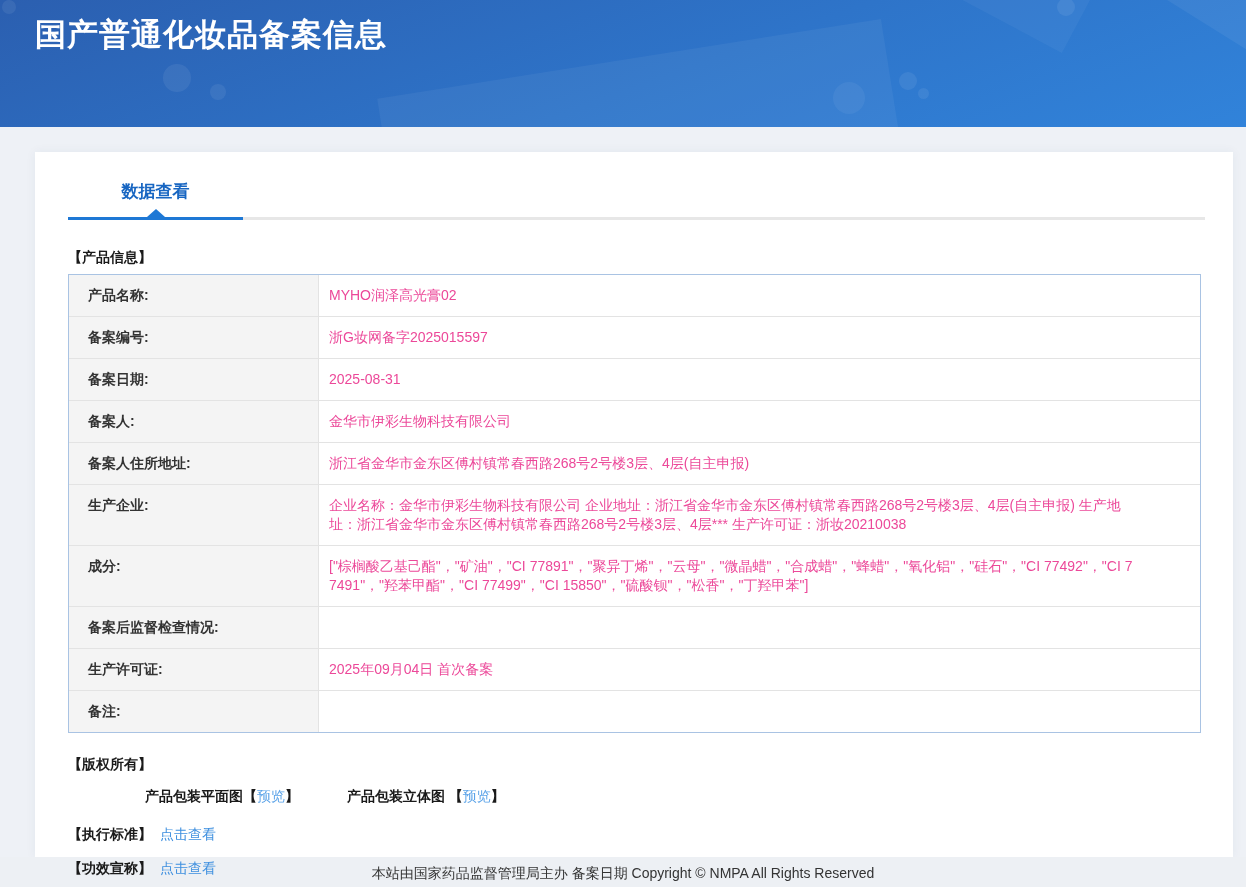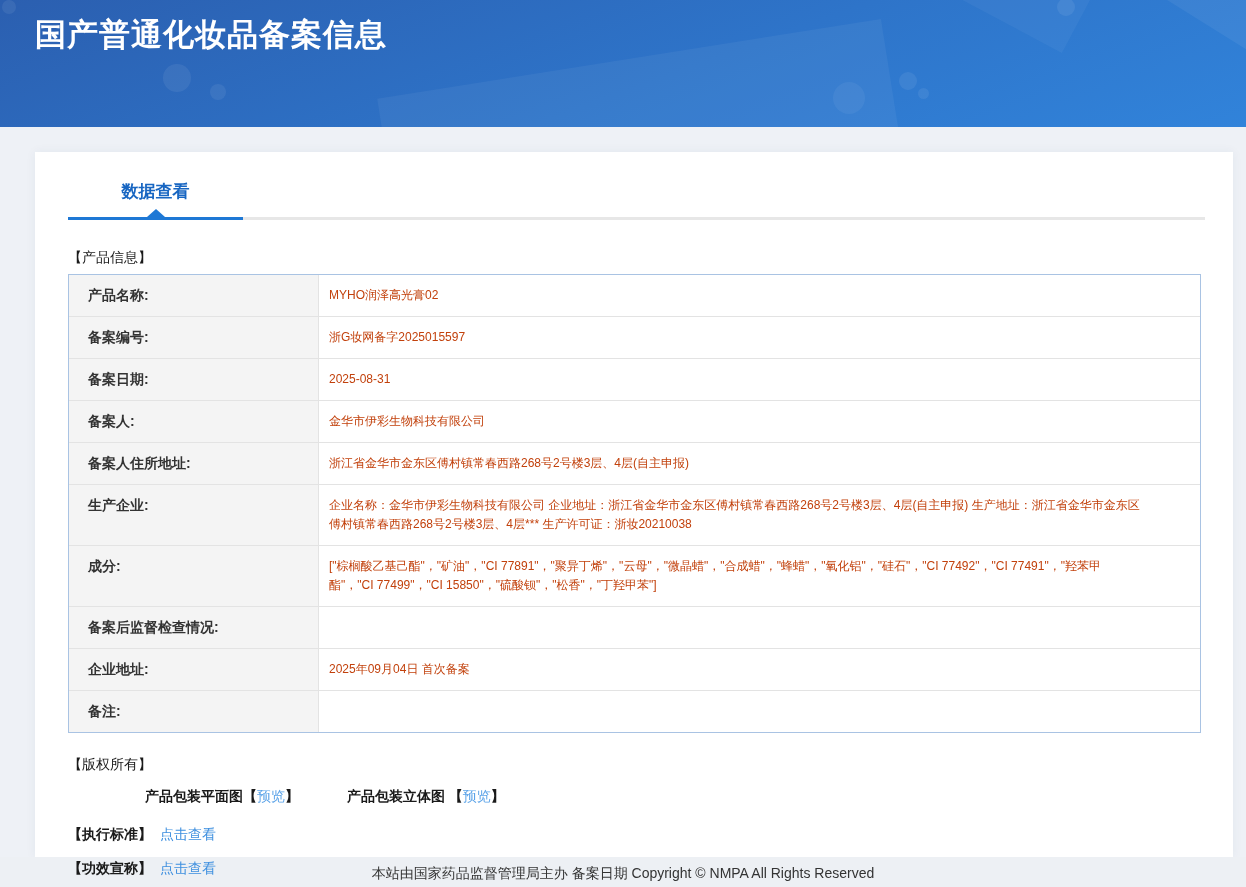--- a/index.html
+++ b/index.html
@@ -69,40 +69,40 @@
     background: #1e78d5;
   }
   .tab-line .active-bar::after {
     content: ""; position: absolute; left: 50%; margin-left: -9px; top: -8px;
     border-left: 9px solid transparent; border-right: 9px solid transparent;
     border-bottom: 8px solid #1e78d5;
   }
 
   
   .section-title {
-    font-size: 14px; font-weight: 400; color: #1a1a1a;
+    font-size: 14px; font-weight: 700; color: #1a1a1a;
     margin-top: 29px;
   }
 
   
   .info-table {
     margin-top: 7px; width: 1133px;
     border: 1px solid #a9c3e3;
   }
   .info-row { display: flex; border-bottom: 1px solid #e3e3e3; }
   .info-row:last-child { border-bottom: none; }
   .cell-label {
     flex: 0 0 250px; background: #f4f4f4;
     border-right: 1px solid #e3e3e3;
     font-size: 14px; font-weight: 700; color: #333;
     padding: 11px 10px 11px 19px; line-height: 19px;
   }
   .cell-value {
     flex: 1 1 auto;
-    font-size: 12px; color: #c2410c;
+    font-size: 14px; color: #ec4899;
     padding: 11px 60px 11px 10px; line-height: 19px;
     word-break: break-all;
   }
 
   
   .pack-row { margin-top: 14px; padding-left: 77px; font-size: 14px; }
   .pack-item { display: inline-block; }
   .pack-item + .pack-item { margin-left: 44px; }
   .pack-label { font-weight: 700; color: #1a1a1a; }
   .bracket { font-weight: 700; color: #1a1a1a; }
@@ -174,21 +174,21 @@
     </div>
     <div class="info-row">
       <div class="cell-label">成分:</div>
       <div class="cell-value">["棕榈酸乙基己酯"，"矿油"，"CI 77891"，"聚异丁烯"，"云母"，"微晶蜡"，"合成蜡"，"蜂蜡"，"氧化铝"，"硅石"，"CI 77492"，"CI 77491"，"羟苯甲酯"，"CI 77499"，"CI 15850"，"硫酸钡"，"松香"，"丁羟甲苯"]</div>
     </div>
     <div class="info-row">
       <div class="cell-label">备案后监督检查情况:</div>
       <div class="cell-value"></div>
     </div>
     <div class="info-row">
-      <div class="cell-label">企业地址:</div>
+      <div class="cell-label">生产许可证:</div>
       <div class="cell-value">2025年09月04日 首次备案</div>
     </div>
     <div class="info-row">
       <div class="cell-label">备注:</div>
       <div class="cell-value"></div>
     </div>
   </div>
 
   <div class="section-title" style="margin-top:23px;">【版权所有】</div>
   <div class="pack-row">

